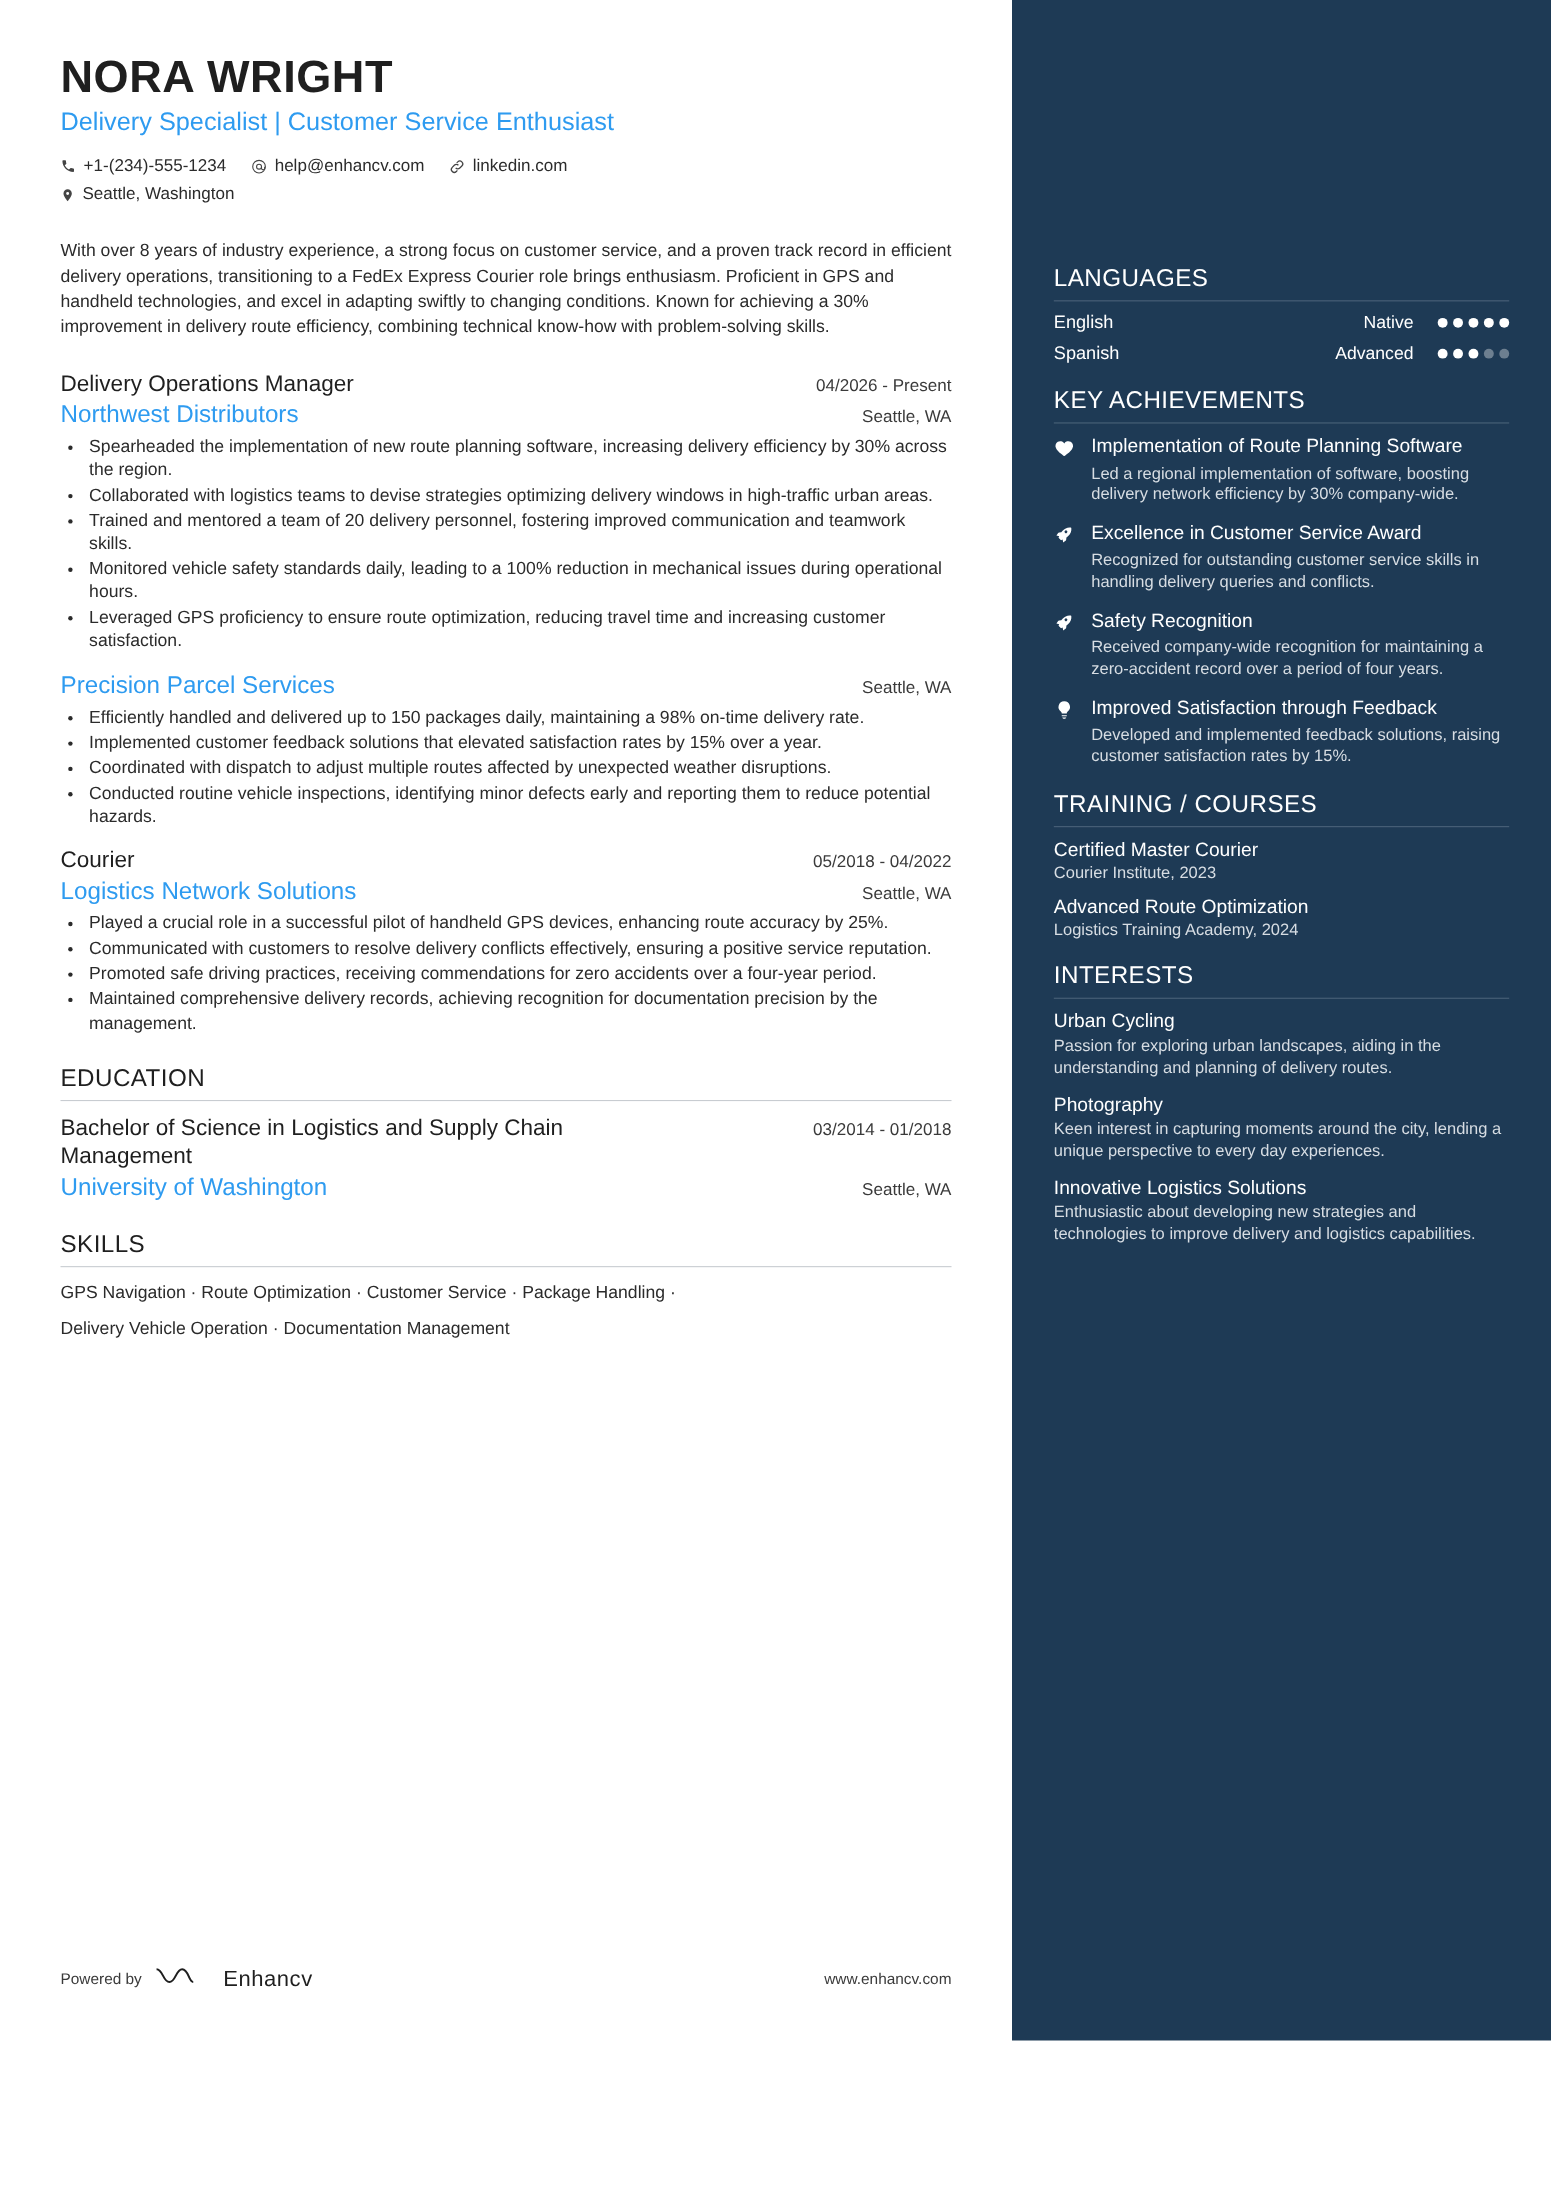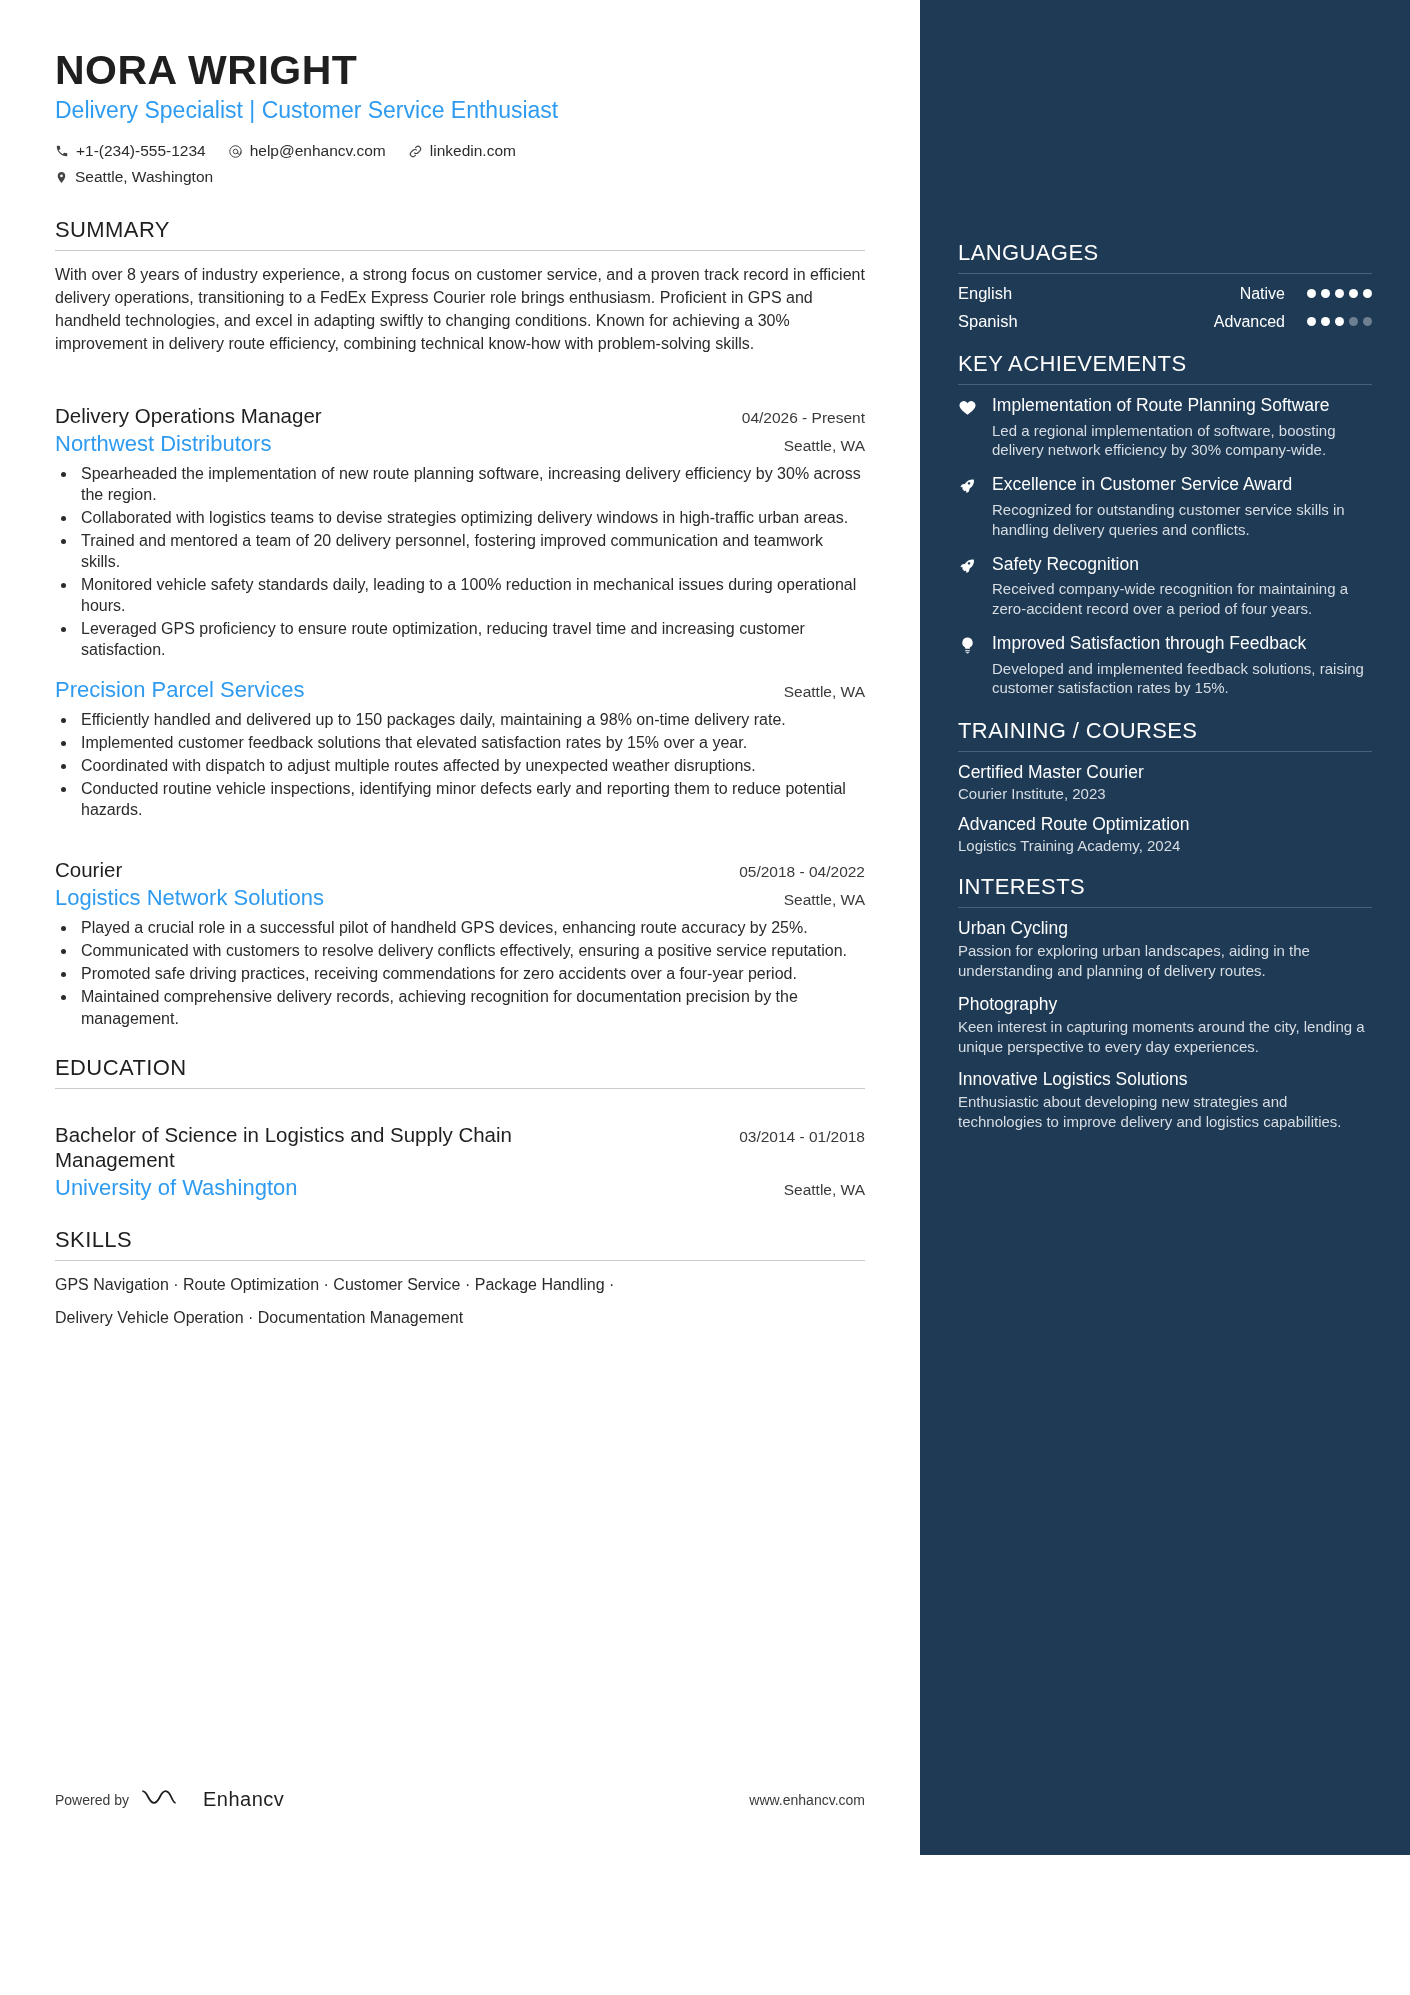--- a/index.html
+++ b/index.html
@@ -84,21 +84,20 @@
     justify-content: space-between;
     align-items: baseline;
     gap: 14px;
   }
   .job-title {
     font-size: 20.5px;
     color: #1f1f1f;
     font-weight: 400;
     line-height: 1.22;
     max-width: 520px;
-    margin-top: 21px;
   }
   .job-date {
     font-size: 15.5px;
     color: #3a3a3a;
     white-space: nowrap;
     padding-top: 3px;
   }
   .job-sub {
     display: flex;
     justify-content: space-between;
@@ -281,21 +280,20 @@
         <span>
           <svg width="13" height="15" viewBox="0 0 24 24" fill="#444">
               <path d="M12 2C8.1 2 5 5.1 5 9c0 5.2 7 13 7 13s7-7.8 7-13c0-3.9-3.1-7-7-7zm0 9.5A2.5 2.5 0 1 1 12 6.5a2.5 2.5 0 0 1 0 5z"></path>
             </svg>
         </span>
         <span>Seattle, Washington</span>
       </div>
     </div>
 
     <div class="section">
-      <div class="section-title">SUMMARY</div>
       <p class="summary-text">With over 8 years of industry experience, a strong focus on customer service, and a proven track record in efficient delivery operations, transitioning to a FedEx Express Courier role brings enthusiasm. Proficient in GPS and handheld technologies, and excel in adapting swiftly to changing conditions. Known for achieving a 30% improvement in delivery route efficiency, combining technical know-how with problem-solving skills.</p>
     </div>
 
     <div class="section">
 
       <div class="job">
         <div class="job-head">
           <div class="job-title">Delivery Operations Manager</div>
           <div class="job-date">04/2026 - Present</div>
         </div>

